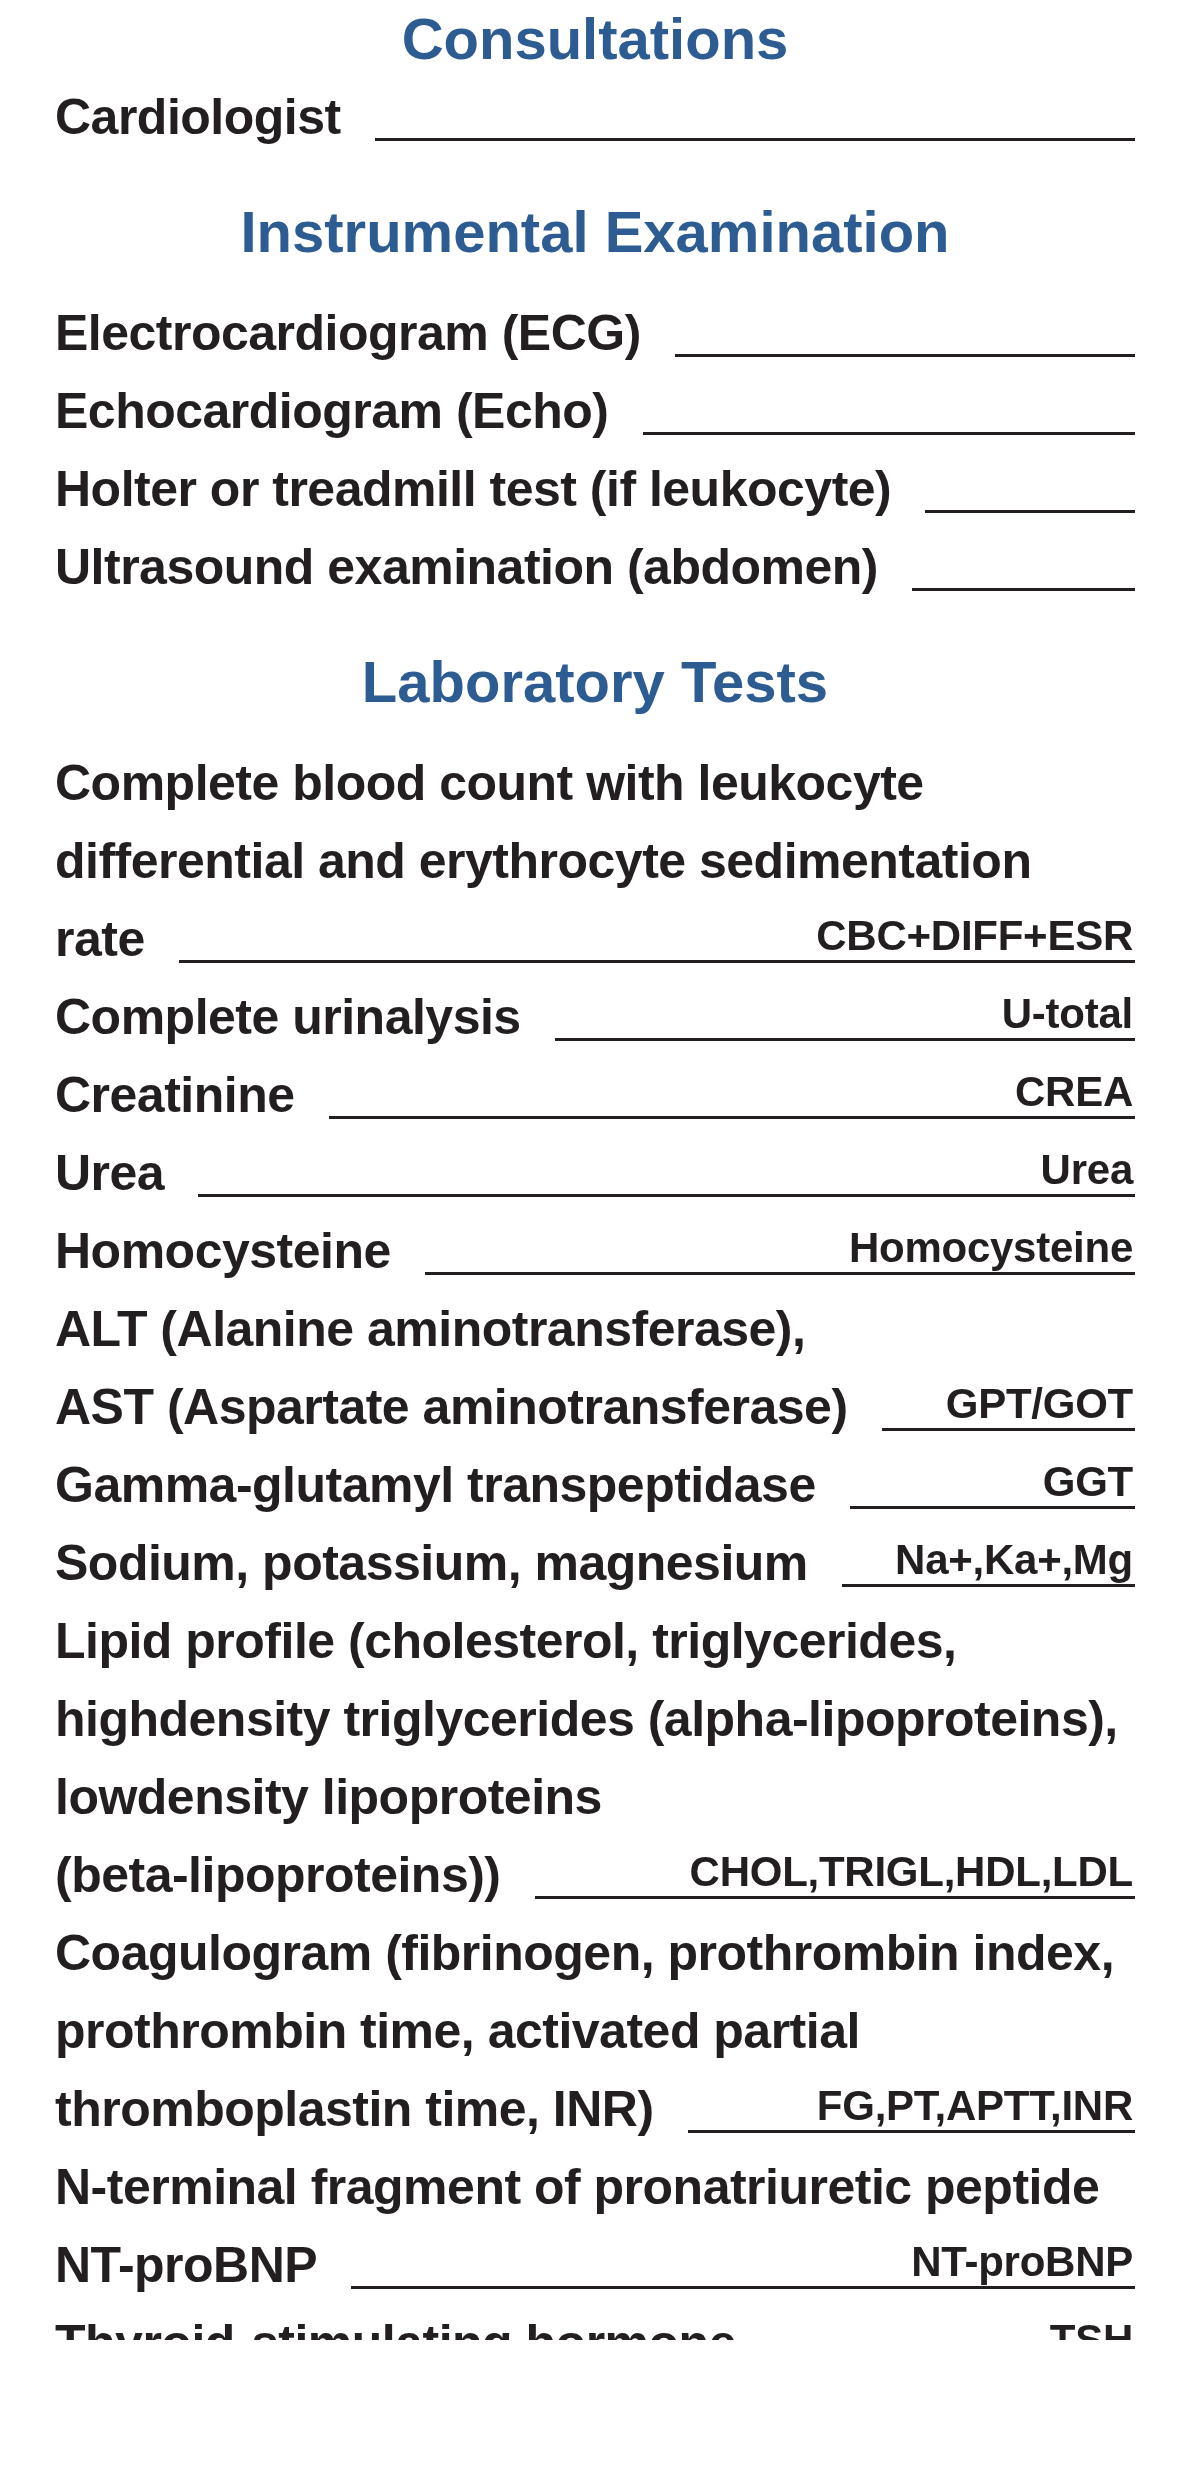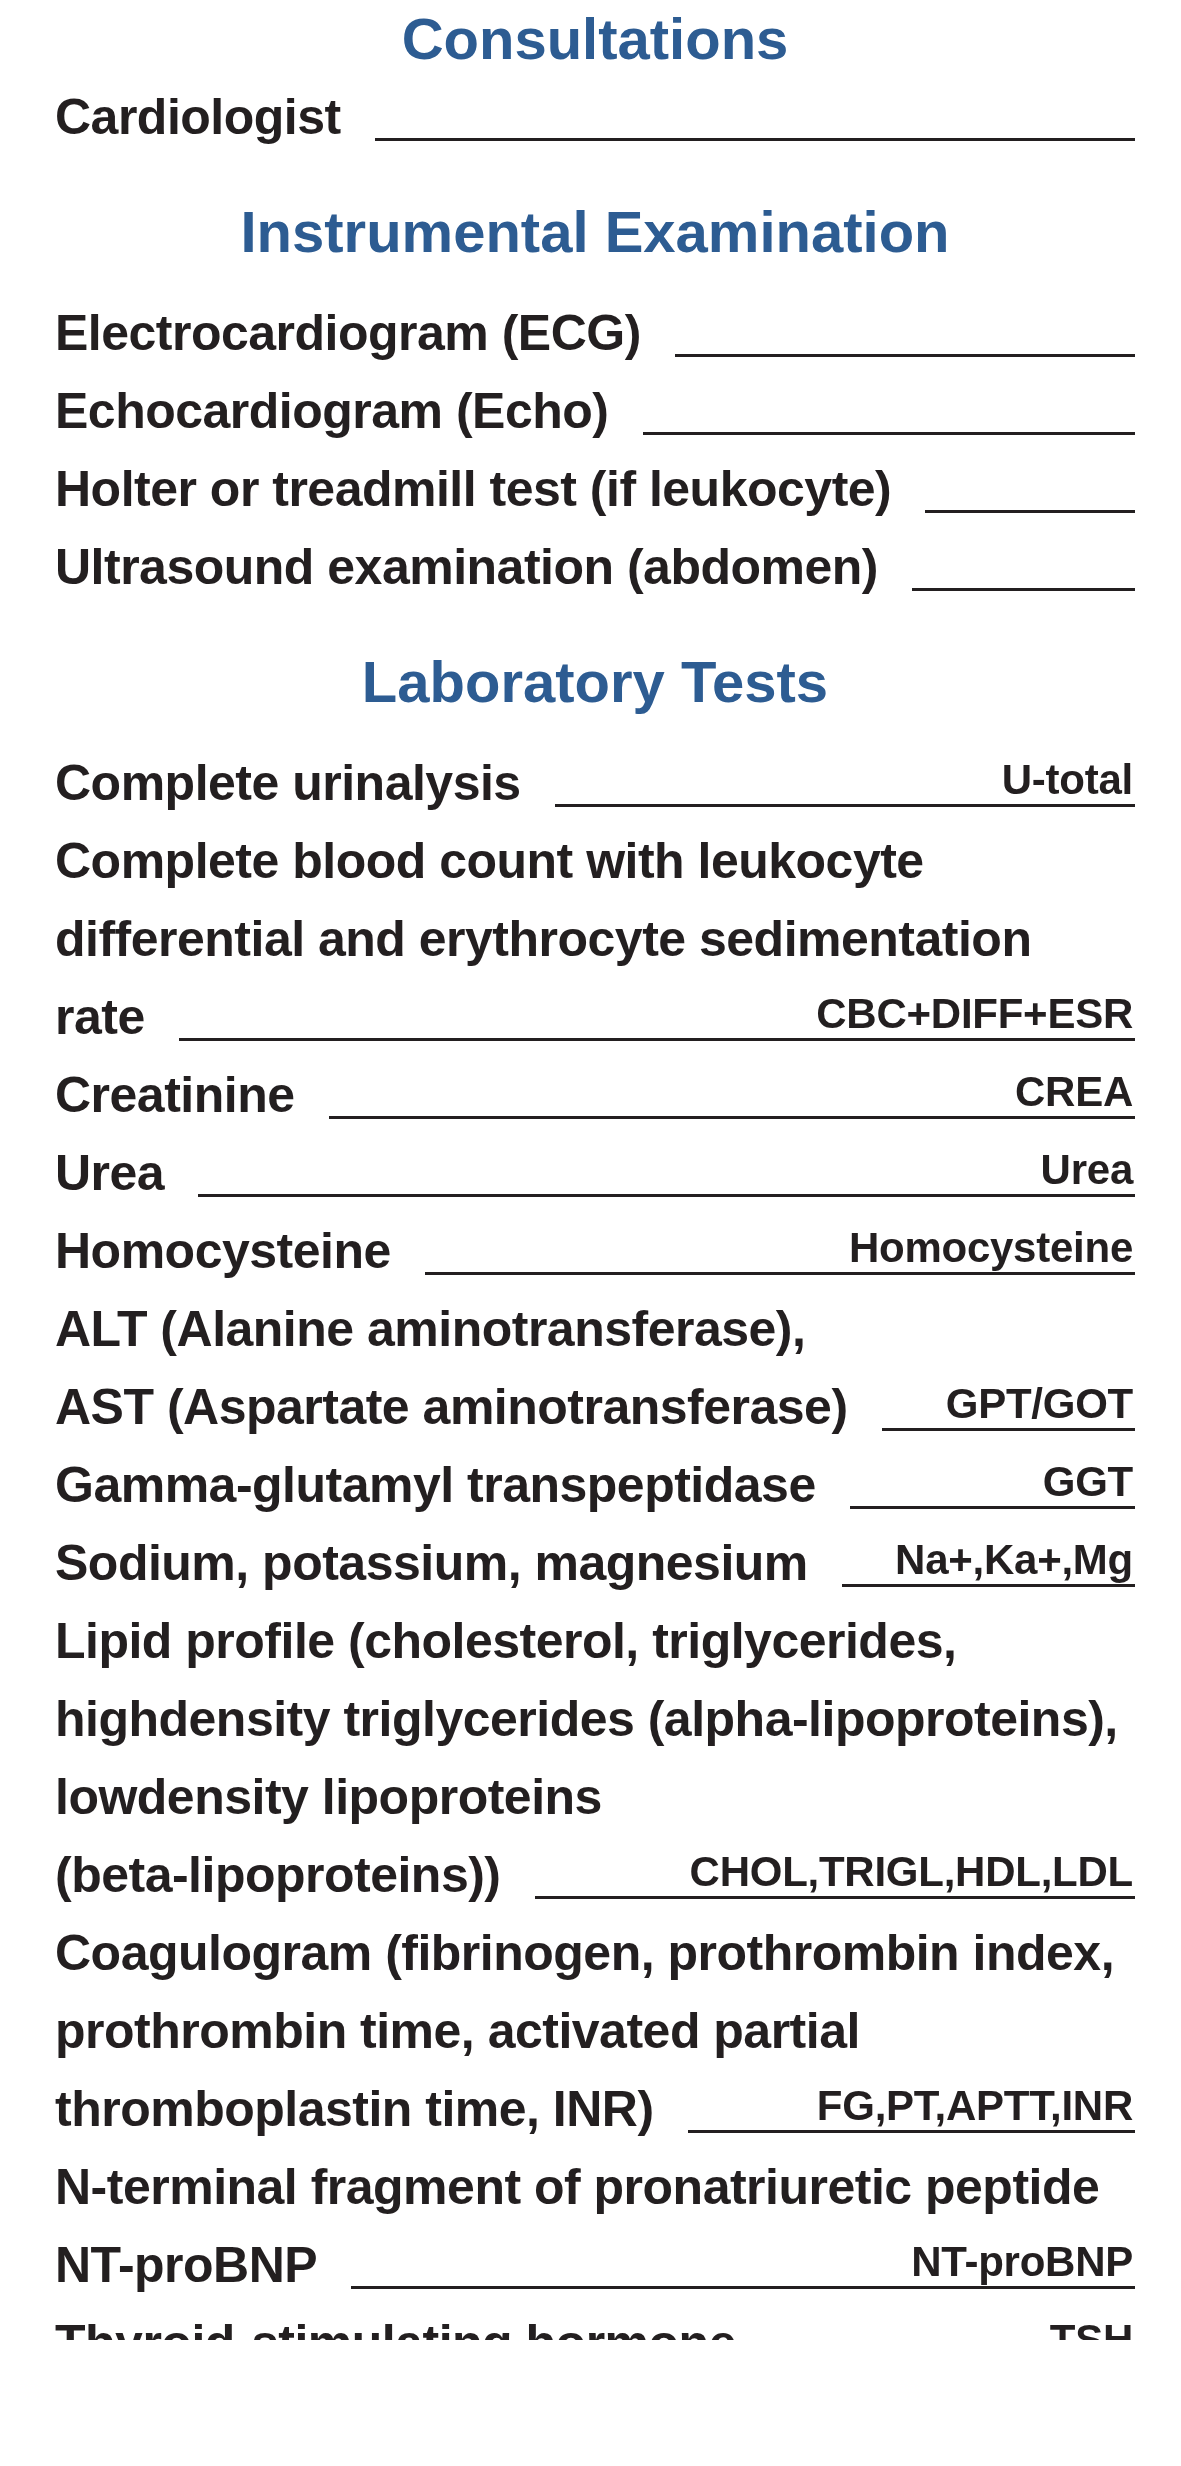--- a/index.html
+++ b/index.html
@@ -108,34 +108,34 @@
         <div class="item">
           <div class="blank-row">
             <span class="label">Ultrasound examination (abdomen)</span>
             <span class="blank-line"></span>
           </div>
         </div>
       </section>
       <section class="doc-section">
         <h2 class="section-title">Laboratory Tests</h2>
         <div class="item">
-          <div class="blank-row">
-            <span class="label">Complete urinalysis</span>
-            <span class="blank-line">
-              <span class="abbr">U-total</span>
-            </span>
-          </div>
-        </div>
-        <div class="item">
           <div class="text-line">Complete blood count with leukocyte</div>
           <div class="text-line">differential and erythrocyte sedimentation</div>
           <div class="blank-row">
             <span class="label">rate</span>
             <span class="blank-line">
               <span class="abbr">CBC+DIFF+ESR</span>
+            </span>
+          </div>
+        </div>
+        <div class="item">
+          <div class="blank-row">
+            <span class="label">Complete urinalysis</span>
+            <span class="blank-line">
+              <span class="abbr">U-total</span>
             </span>
           </div>
         </div>
         <div class="item">
           <div class="blank-row">
             <span class="label">Creatinine</span>
             <span class="blank-line">
               <span class="abbr">CREA</span>
             </span>
           </div>

